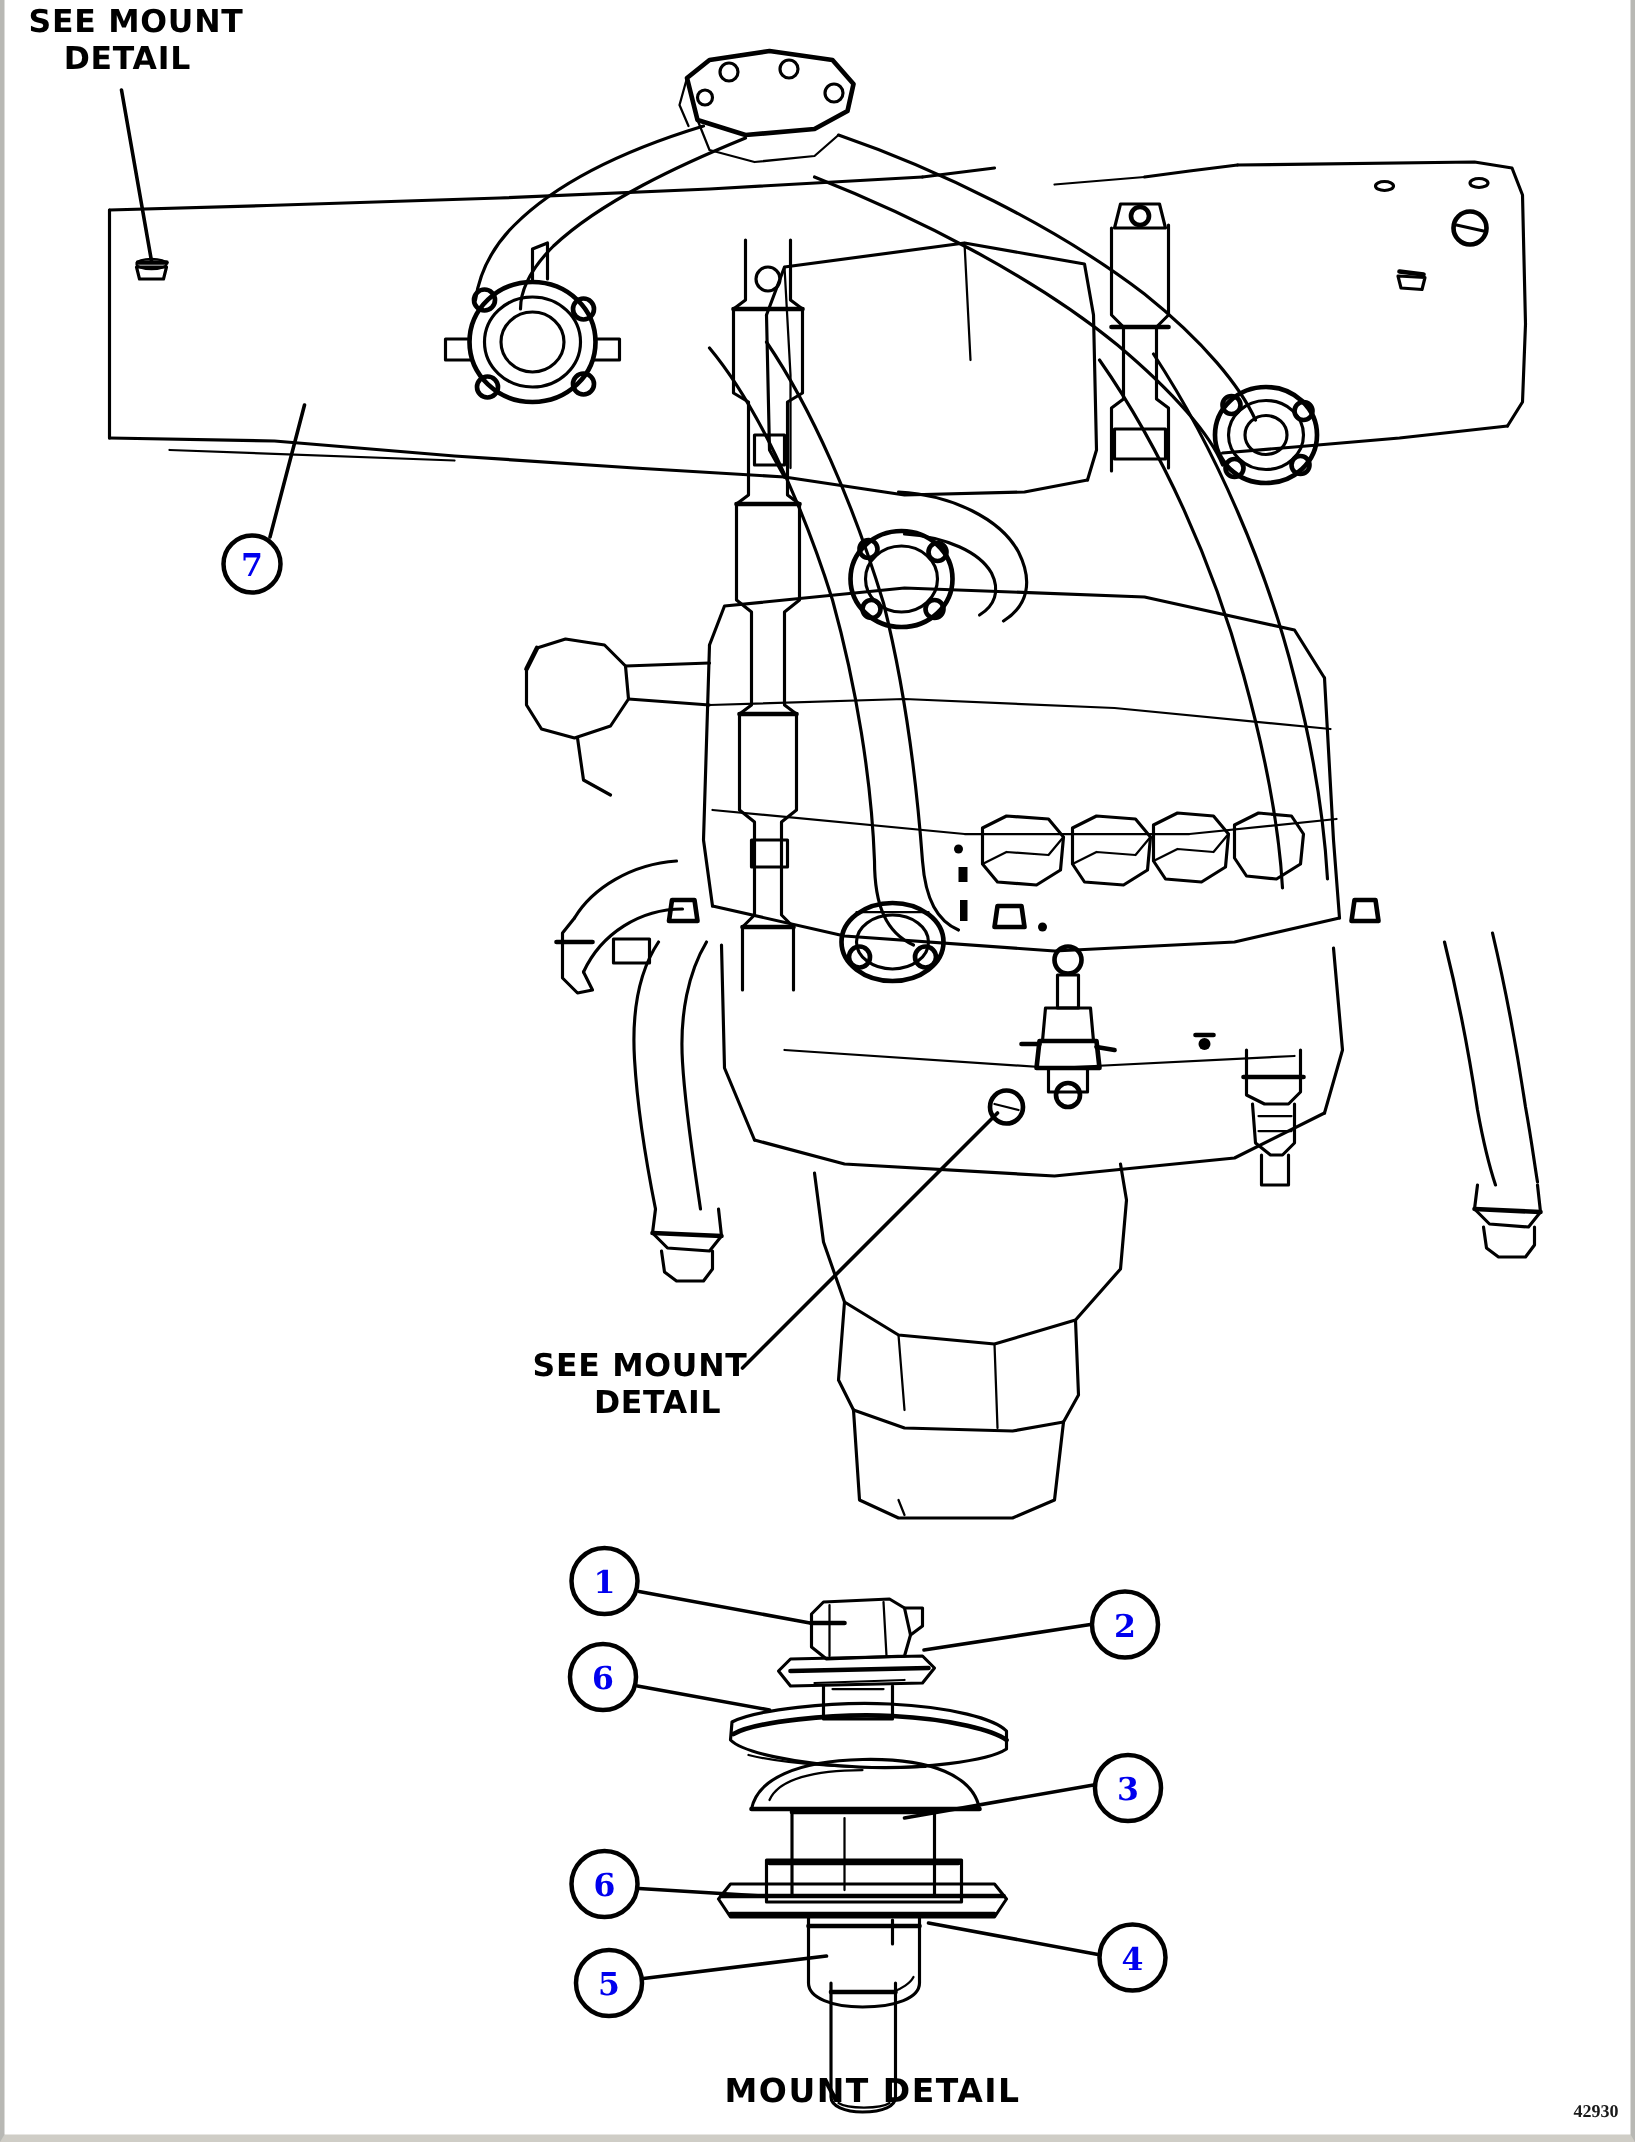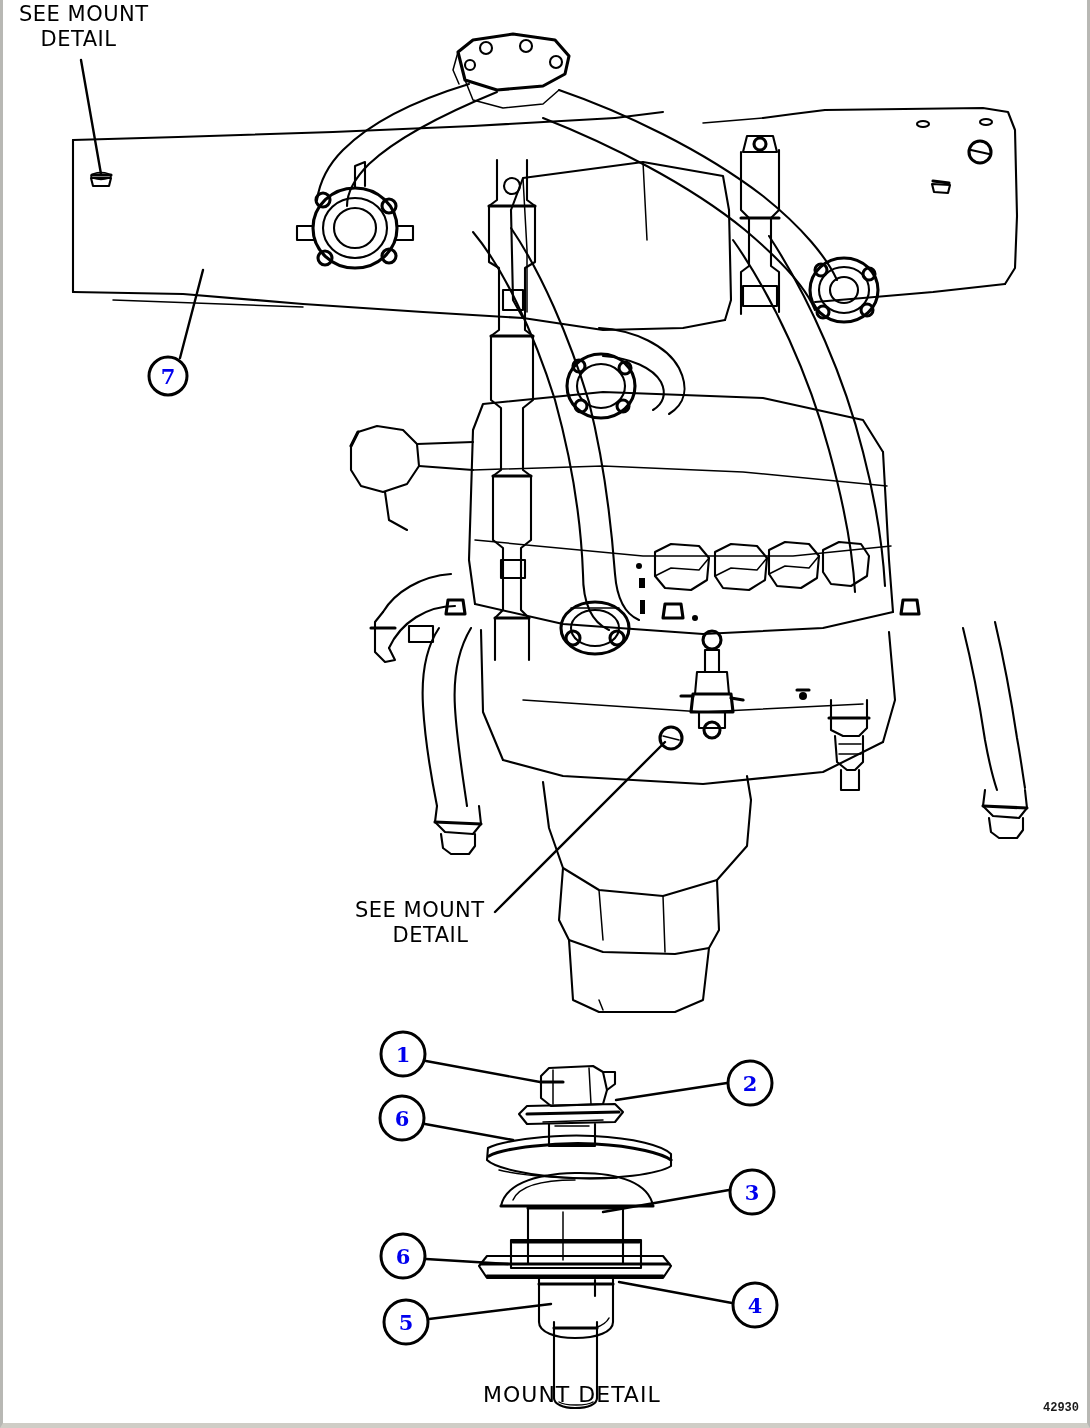--- a/index.html
+++ b/index.html
@@ -24,41 +24,41 @@
   }
   #art {
     position: absolute;
     left: 0; top: 0;
     width: 1090px;
     height: 1428px;
   }
   .lbl {
     position: absolute;
     font-family: "DejaVu Sans", sans-serif;
-    font-weight: normal;
+    font-weight: bold;
     color: #000000;
     letter-spacing: 0.5px;
     line-height: 1.18;
     white-space: pre;
   }
   .lbl-note {
     font-size: 21px;
   }
   .lbl-title {
     font-size: 22px;
     letter-spacing: 1px;
   }
   #note-tl { left: 16px; top: 2px; }
   #note-mid { left: 352px; top: 898px; text-align: center;}
   #detail-title { left: 480px; top: 1382px; }
   #dwg-no {
     position: absolute;
     right: 8px;
     bottom: 8px;
-    font-family: Liberation Mono, monospace;
+    font-family: Liberation Serif, serif;
     font-weight: bold;
     font-size: 12px;
     color: #1a1a1a;
     letter-spacing: 0px;
   }
   .bub-num {
     font-family: "DejaVu Serif", serif;
     font-weight: bold;
     font-size: 21px;
     fill: #0000ee;

